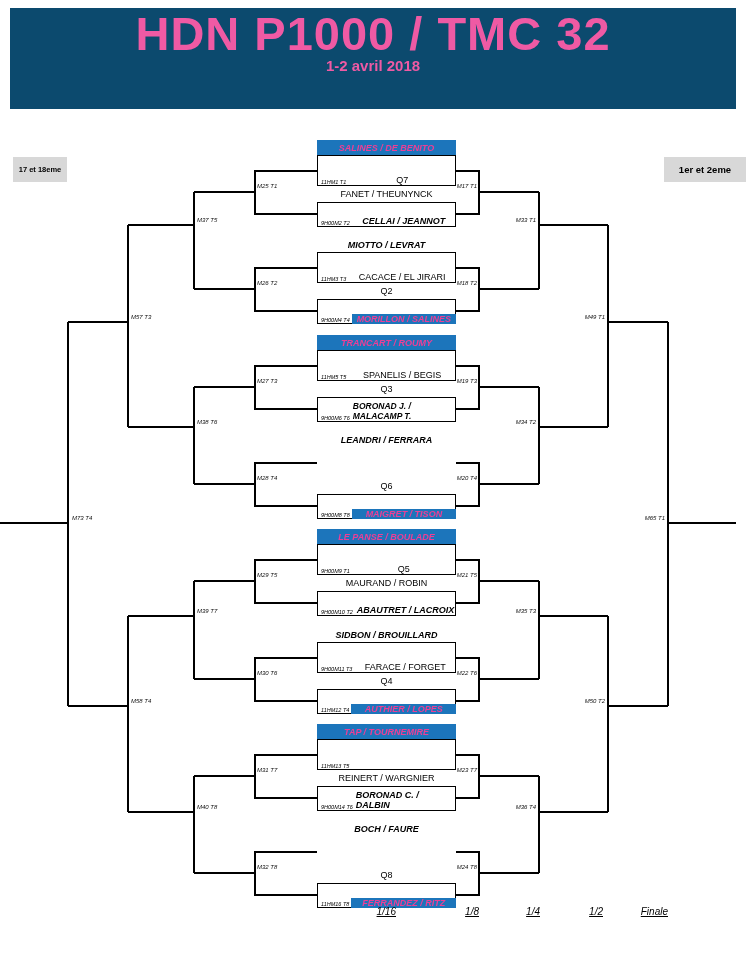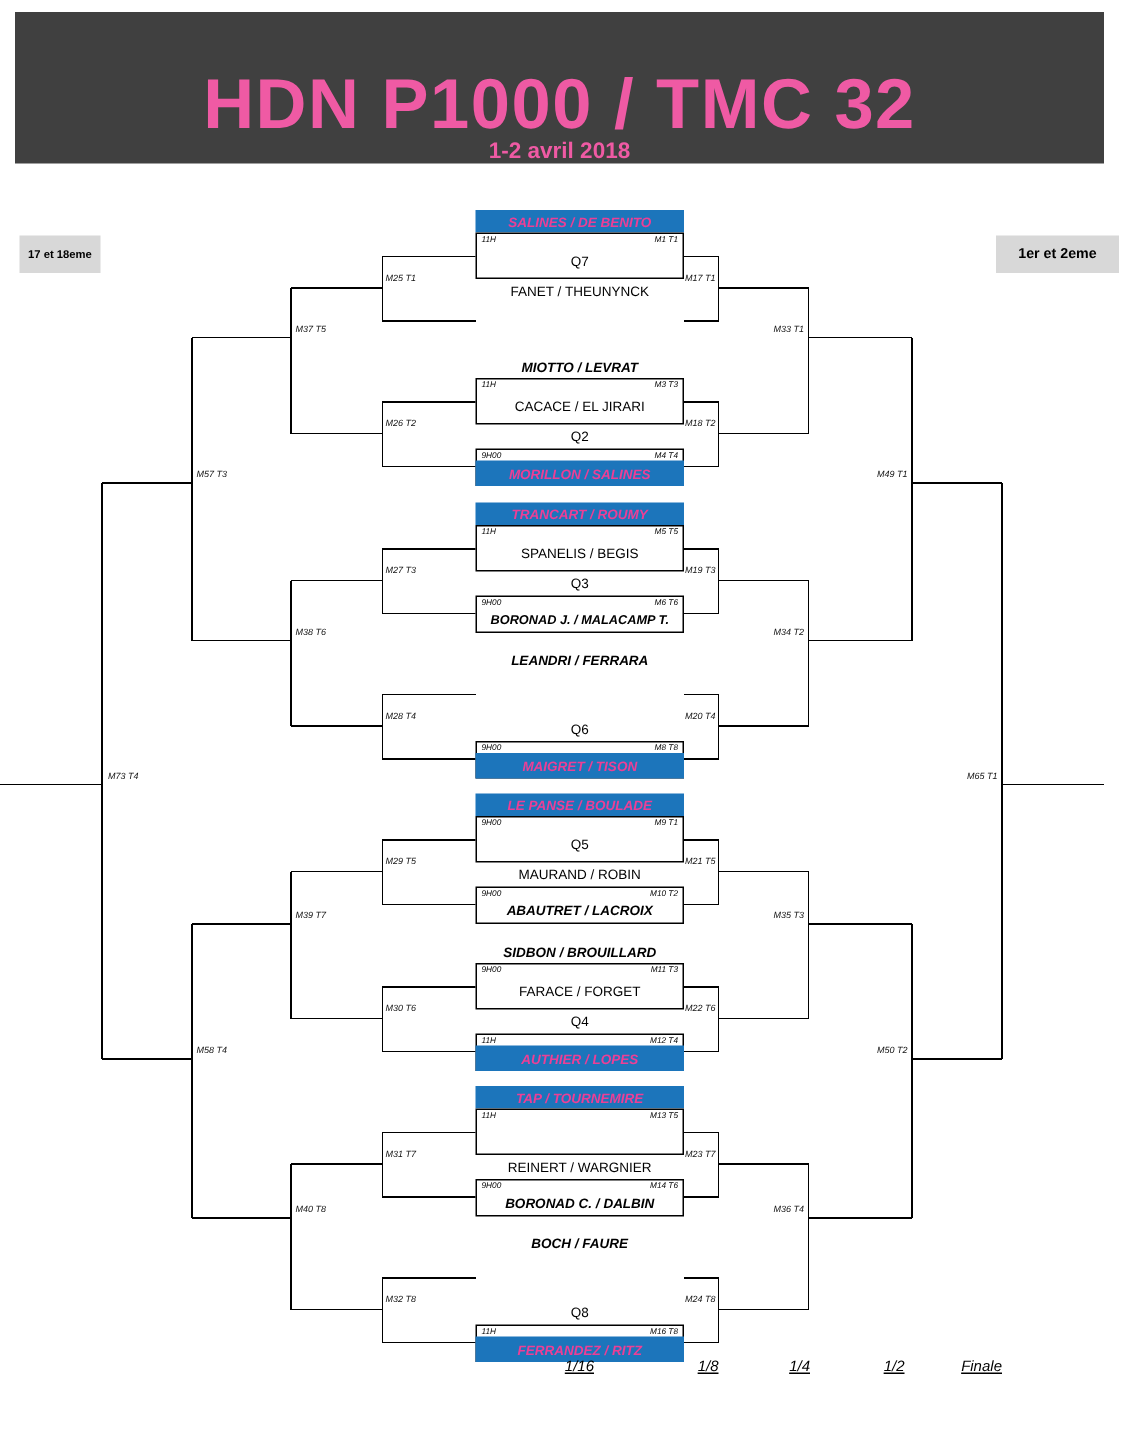--- a/index.html
+++ b/index.html
@@ -1,39 +1,39 @@
 <!DOCTYPE html>
 <html><head>
 <meta charset="utf-8">
 <style>
   html,body{margin:0;padding:0;background:#fff;}
   #page{position:relative;width:748px;height:961px;background:#fff;overflow:hidden;
         font-family:"Liberation Sans",sans-serif;color:#000;}
 
   
-  #banner{position:absolute;left:10px;top:8px;width:726px;height:101px;background:#404040;
-          display:flex;flex-direction:column;align-items:center;justify-content:flex-end;}
+  #banner{position:absolute;left:10px;top:8px;width:726px;height:101px;background:#0c4a6e;
+          display:flex;flex-direction:column;align-items:center;justify-content:flex-start;}
   #banner .title{font-weight:bold;font-size:47px;letter-spacing:1px;color:#ef5aa4;line-height:1;margin-top:2px;}
   #banner .subtitle{font-weight:bold;font-size:15px;color:#ef5aa4;margin-top:0;}
 
   
   .sidelabel{position:absolute;top:157px;height:25px;background:#d8d8d8;
              display:flex;align-items:center;justify-content:center;font-weight:bold;}
   #label-left{left:13px;width:54px;font-size:7.5px;}
   #label-right{left:664px;width:82px;font-size:9.5px;}
 
   
   #lines{position:absolute;left:0;top:0;}
 
   
   .group{position:absolute;left:317px;width:139px;height:86px;}
   .topname{position:absolute;top:0;left:0;right:0;height:15px;display:flex;align-items:center;
            justify-content:center;font-size:9px;}
   .mbox{position:absolute;left:0;right:0;border:1.2px solid #000;background:#fff;
-        display:flex;flex-direction:column;}
+        display:flex;align-items:flex-end;}
   .box1{top:15px;height:29px;}
   .box2{top:62px;height:23px;}
   .mhead{display:flex;justify-content:space-between;font-style:italic;font-size:5.5px;
          padding:1.5px 3px 0 3px;line-height:1;}
   .mname{flex:1;display:flex;align-items:center;justify-content:center;font-size:9px;}
   .midname{position:absolute;top:48px;left:0;right:0;height:12px;display:flex;align-items:center;
            justify-content:center;font-size:9px;}
   .em{font-weight:bold;font-style:italic;}
   .seedbox{background:#1c75bb;color:#ec3f96;font-weight:bold;font-style:italic;}
   .box2.has-seed .mname{background:#1c75bb;color:#ec3f96;font-weight:bold;font-style:italic;
@@ -103,20 +103,27 @@
   <div class="group" style="top:140px">
     <div class="topname seedbox">SALINES / DE BENITO</div>
     <div class="mbox box1">
       <div class="mhead">
           <span>11H</span>
           <span>M1 T1</span>
         </div>
       <div class="mname">Q7</div>
     </div>
     <div class="midname">FANET / THEUNYNCK</div>
+    <div class="mbox box2">
+      <div class="mhead">
+          <span>9H00</span>
+          <span>M2 T2</span>
+        </div>
+      <div class="mname em">CELLAI / JEANNOT</div>
+    </div>
   </div>
 
   <div class="group" style="top:237px">
     <div class="topname em">MIOTTO / LEVRAT</div>
     <div class="mbox box1">
       <div class="mhead">
           <span>11H</span>
           <span>M3 T3</span>
         </div>
       <div class="mname">CACACE / EL JIRARI</div>

